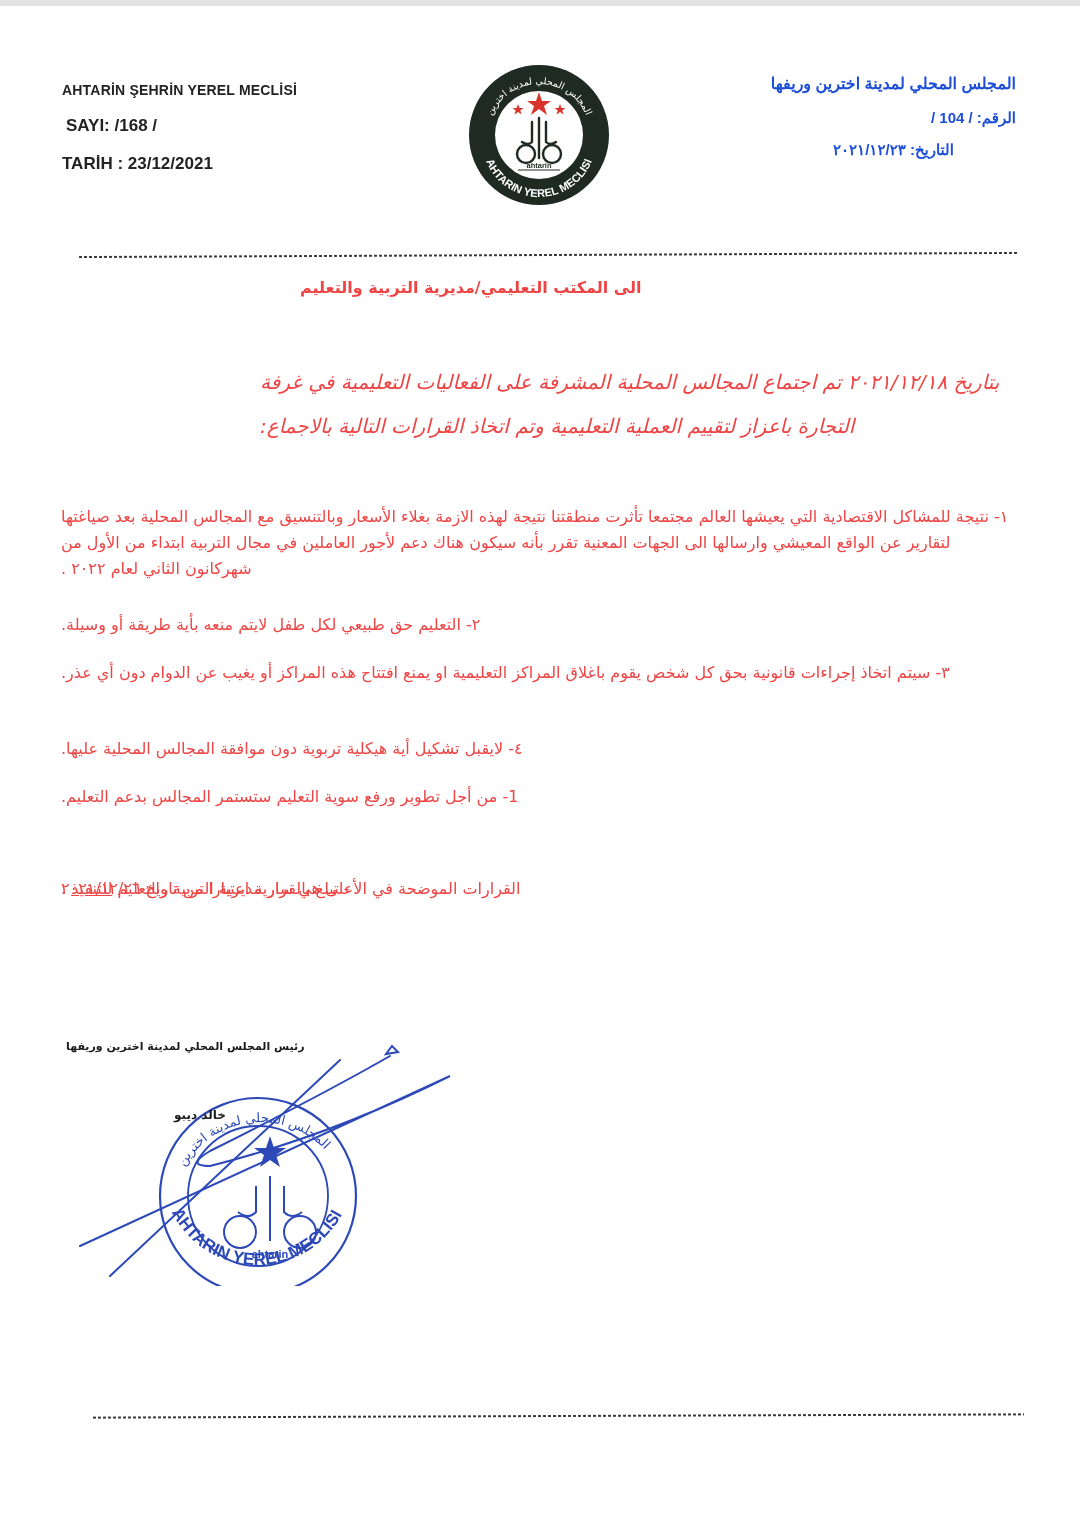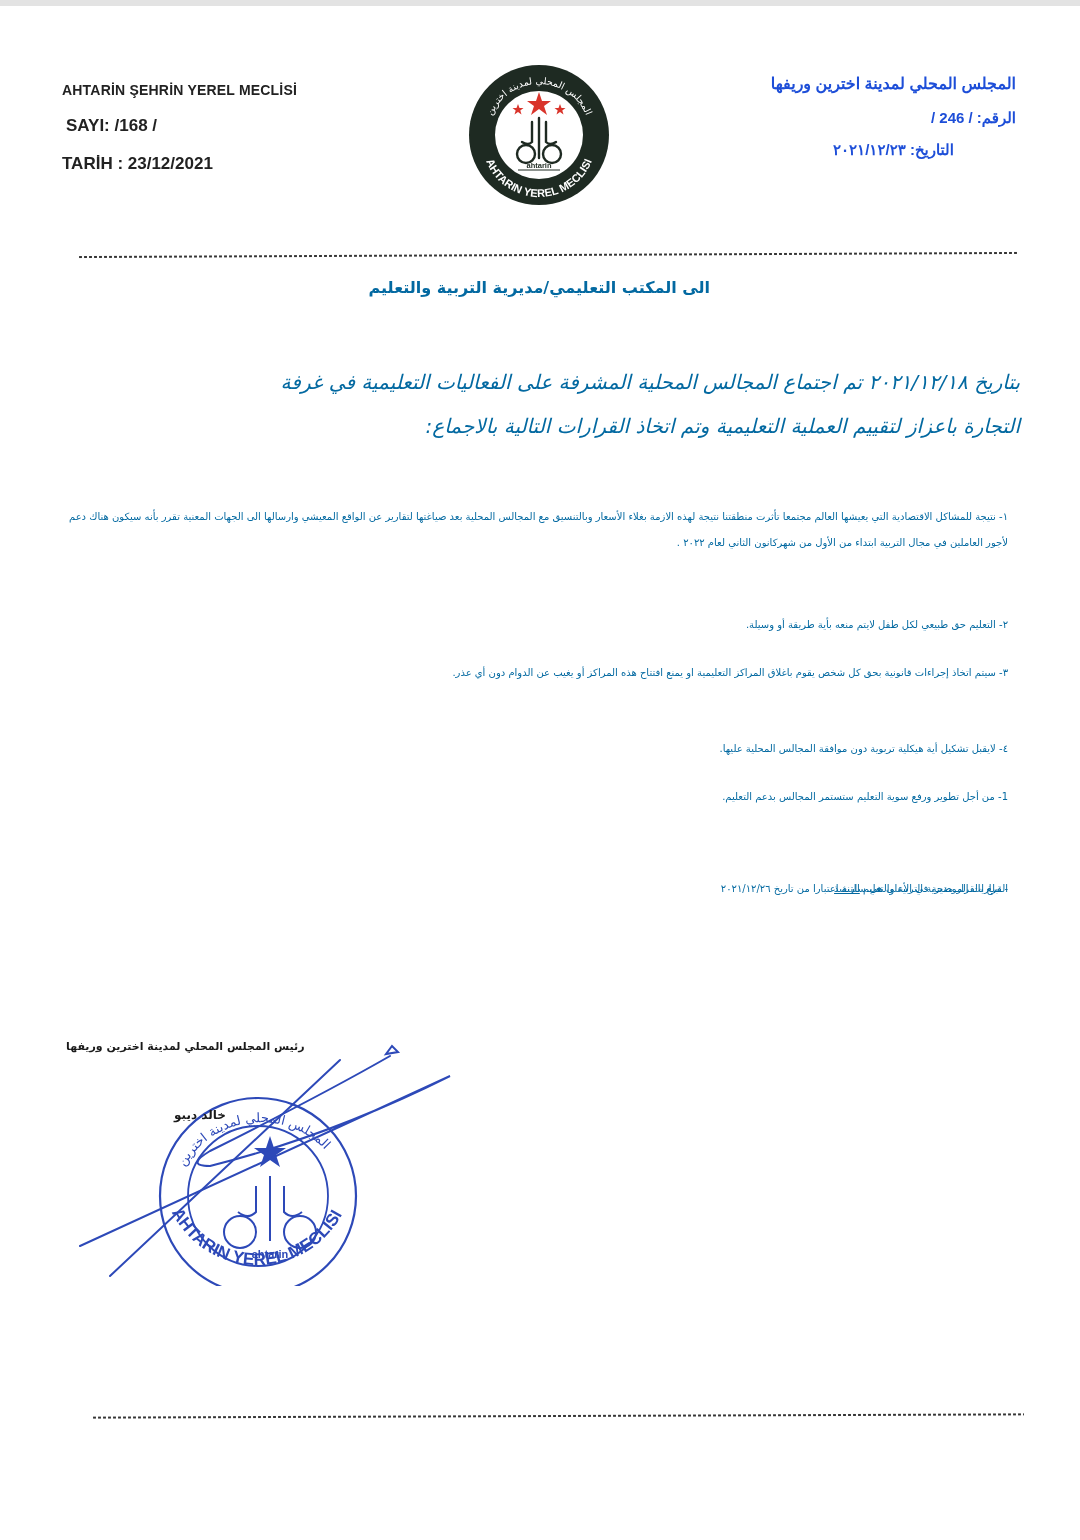--- a/index.html
+++ b/index.html
@@ -15,26 +15,26 @@
     .hdr-right { position: absolute; right: 64px; top: 74px; direction: rtl; text-align: right; font-family: Liberation Sans, sans-serif; font-weight: bold; color: #1d4ed8; }
     .hdr-right .r1 { font-size: 16px; }
     .hdr-right .r2 { font-size: 15px; margin-top: 16px; }
     .hdr-right .r3 { font-size: 15px; margin-top: 14px; text-align: center; }
     .logo { position: absolute; left: 466px; top: 62px; width: 146px; height: 146px; }
     .dots { position: absolute; height: 4px;
       background-image: radial-gradient(circle, #333 1.1px, transparent 1.4px);
       background-size: 5px 4px; background-repeat: repeat-x; }
     .dots.top { left: 78px; top: 253px; width: 940px; transform: rotate(-0.25deg); }
     .dots.bottom { left: 92px; top: 1414px; width: 932px; transform: rotate(-0.2deg); }
-    .arabic { direction: rtl; text-align: right; font-family: "DejaVu Sans", sans-serif; color: #0369a1; }
+    .arabic { direction: rtl; text-align: left; font-family: "DejaVu Sans", sans-serif; color: #ef4444; }
     .addressee { position: absolute; left: 300px; width: 410px; top: 278px; font-size: 16px; font-weight: bold; }
     .intro { position: absolute; right: 60px; width: 760px; font-size: 20px; font-style: italic; }
     .intro.p1 { top: 370px; }
     .intro.p2 { top: 414px; }
-    .item { position: absolute; right: 72px; width: 960px; font-size: 10px; line-height: 26px; }
+    .item { position: absolute; right: 59px; width: 960px; font-size: 16px; line-height: 26px; }
     .item1 { top: 504px; }
     .item2 { top: 612px; }
     .item3 { top: 660px; }
     .item4 { top: 736px; }
     .item5 { top: 784px; }
     .effective { top: 828px; margin-top: 48px; }
     .notify { top: 876px; }
     .underline { text-decoration: underline; }
     .sig-title { position: absolute; left: 66px; top: 1040px; width: 380px; font-size: 11px; font-weight: bold; direction: rtl; text-align: left; }
     .sig-name { position: absolute; left: 174px; top: 1108px; font-size: 12px; font-weight: bold; direction: rtl; }
@@ -73,21 +73,21 @@
     <path d="M 80 60 L 80 80 Q 84 84 90 80"></path>
     <circle cx="60" cy="92" r="9"></circle>
     <circle cx="86" cy="92" r="9"></circle>
   </g>
   <line x1="52" y1="108" x2="94" y2="108" stroke="#1e2a22" stroke-width="1"></line>
   <text x="73" y="106" font-size="7.5" font-weight="bold" text-anchor="middle" fill="#1e2a22" font-family="Liberation Sans, sans-serif">ahtarin</text>
 </svg>
 
 <div class="hdr-right">
   <div class="r1">المجلس المحلي لمدينة اخترين وريفها</div>
-  <div class="r2">الرقم:  / 246 /</div>
+  <div class="r2">الرقم:  / 104 /</div>
   <div class="r3">التاريخ: ٢٠٢١/١٢/٢٣</div>
 </div>
 
 <div class="dots top"></div>
 
 <div class="arabic addressee">الى المكتب التعليمي/مديرية التربية والتعليم</div>
 
 <div class="arabic intro p1">بتاريخ ٢٠٢١/١٢/١٨ تم اجتماع المجالس المحلية المشرفة على الفعاليات التعليمية  في غرفة</div>
 <div class="arabic intro p2">التجارة باعزاز لتقييم العملية التعليمية وتم اتخاذ القرارات التالية بالاجماع:</div>
 

